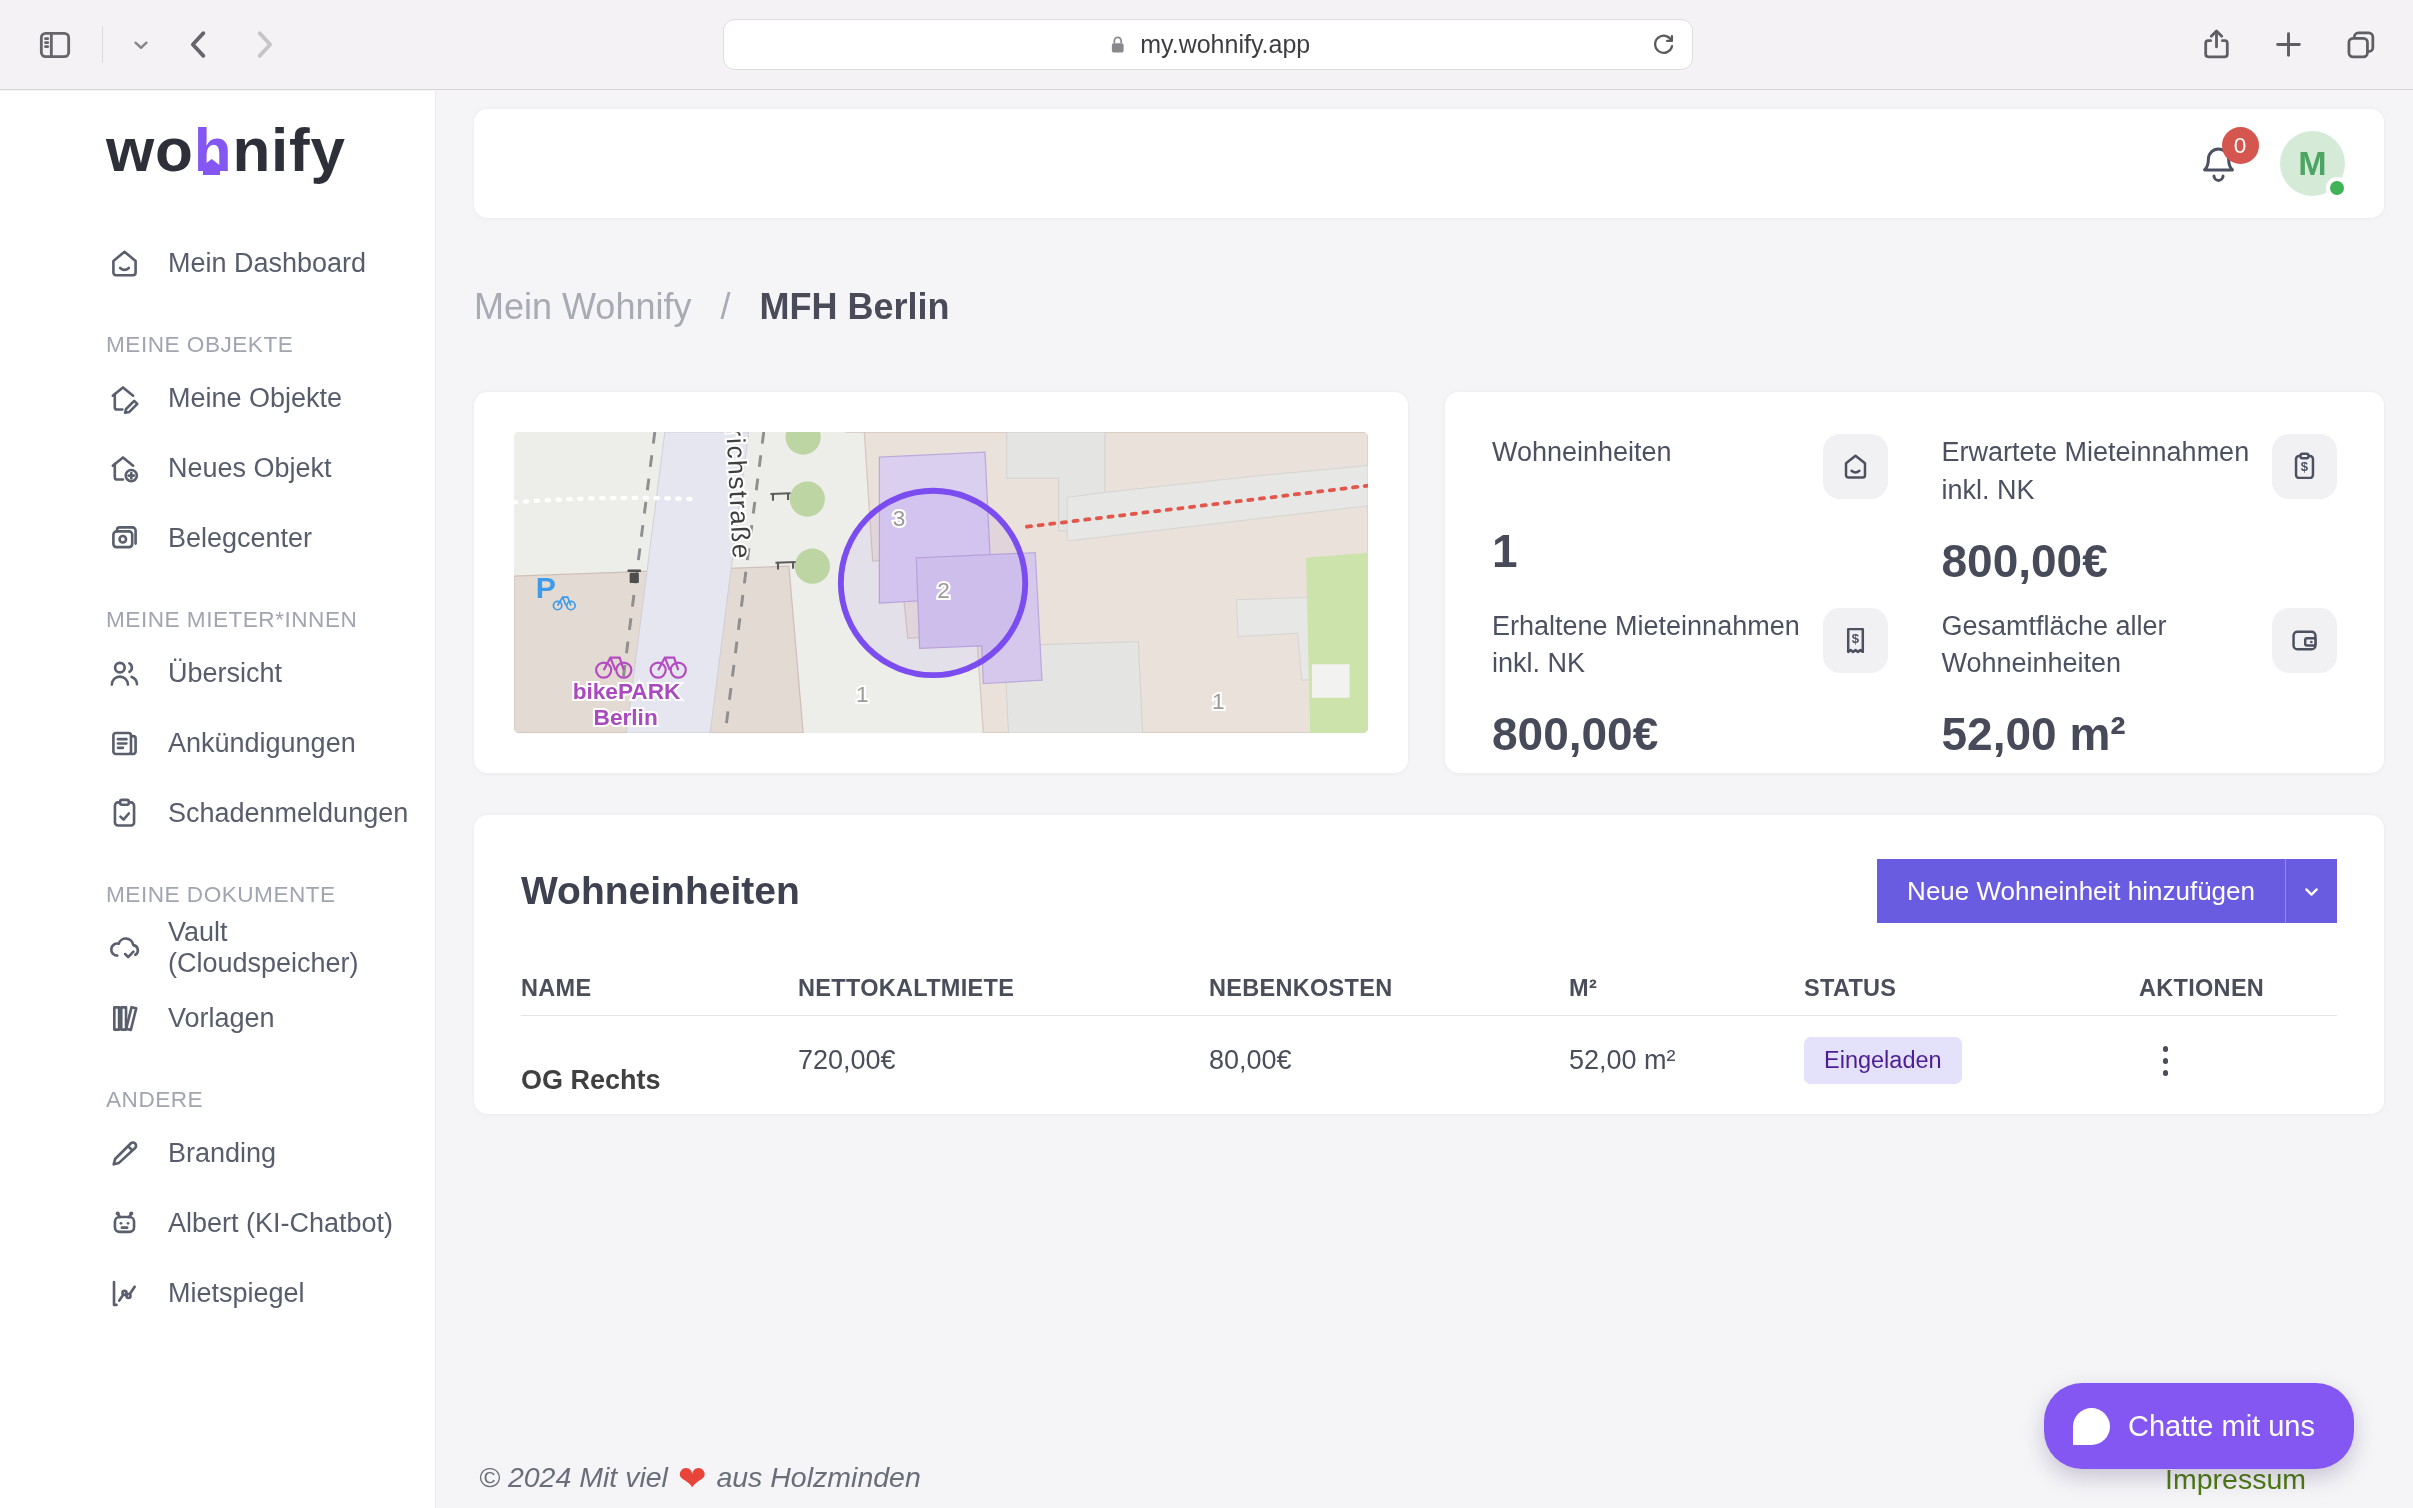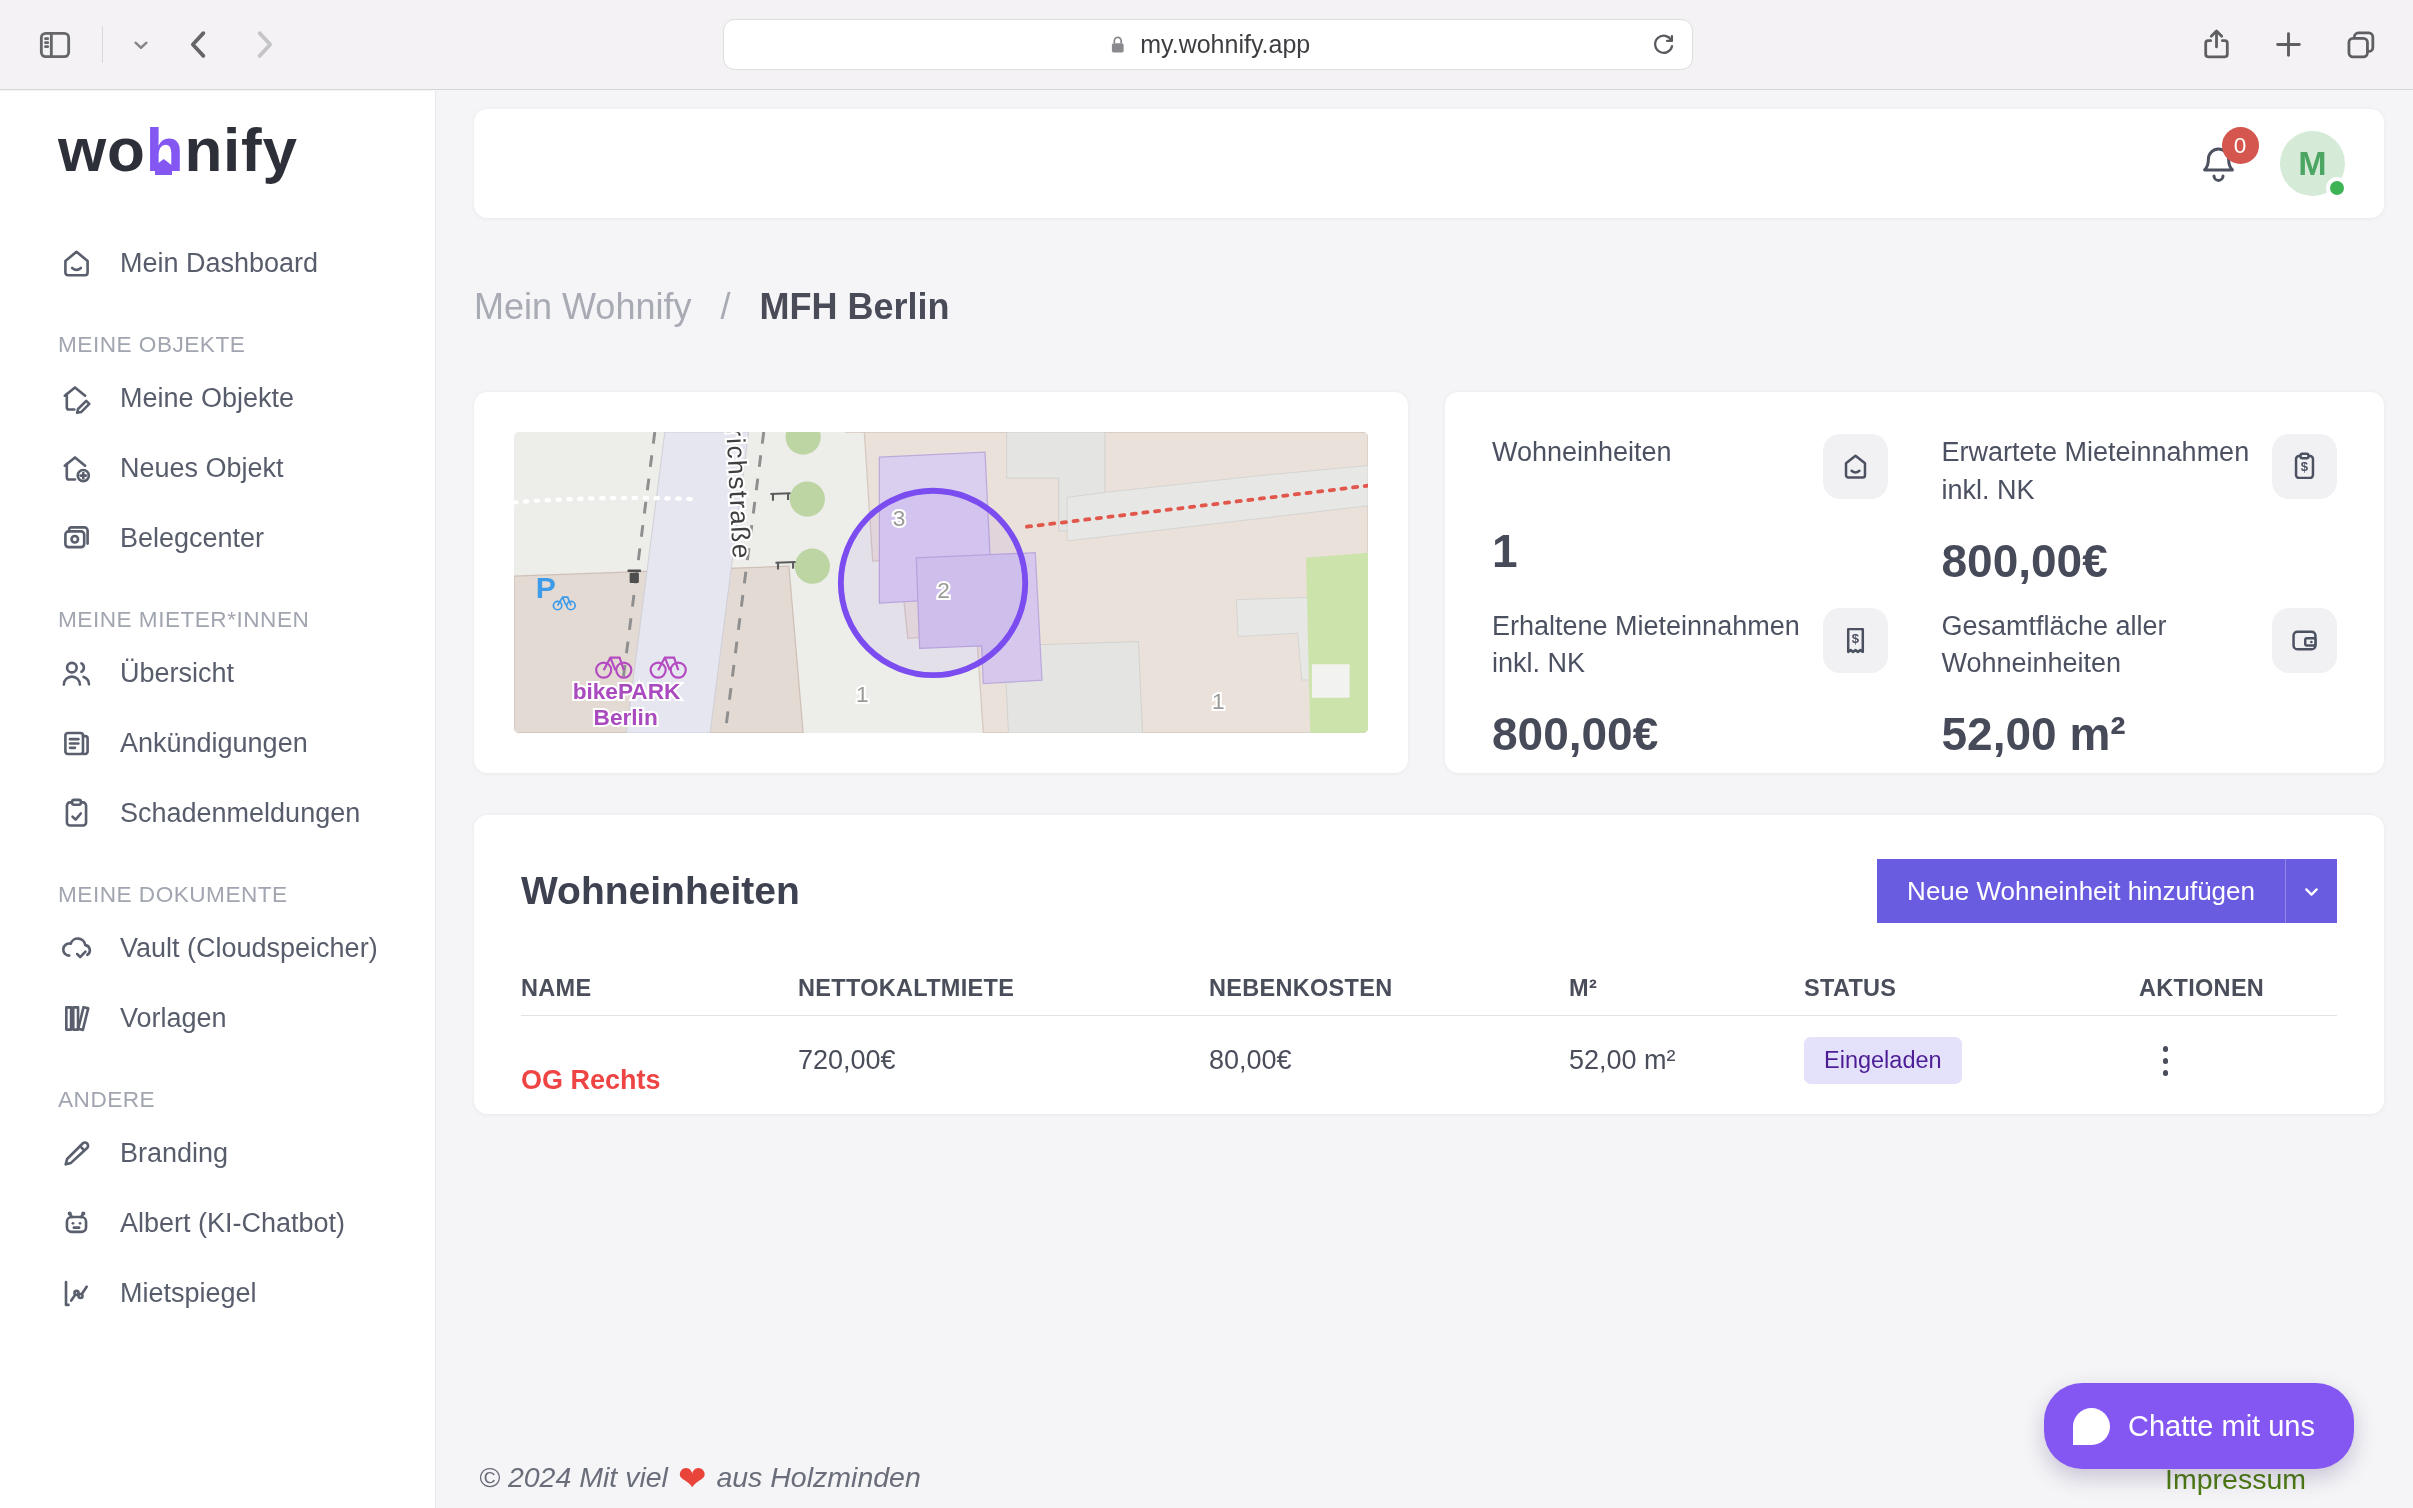--- a/index.html
+++ b/index.html
@@ -8,21 +8,21 @@
 svg.sic{fill:none;stroke:currentColor;stroke-width:1.7;stroke-linecap:round;stroke-linejoin:round;display:block;}
 
 .chrome{position:absolute;top:0;left:0;width:2413px;height:90px;background:#F4F2F4;border-bottom:0.8px solid #D7D5D7;z-index:30;}
 .chrome-left{position:absolute;left:35px;top:0;height:89px;display:flex;align-items:center;gap:27px;color:#65656A;}
 .vdiv{width:0.8px;height:37px;background:#DAD8DA;}
 .dis{color:#C5C4C7;}
 .urlbar{position:absolute;left:723px;top:19px;width:970px;height:51px;background:#FFFFFF;border:0.8px solid #DEDCDE;border-radius:11.7px;display:flex;align-items:center;justify-content:center;gap:11px;color:#3E3E42;font-size:25px;}
 .reloadwrap{position:absolute;right:15px;top:11px;color:#59595E;}
 .chrome-right{position:absolute;right:34px;top:0;height:89px;display:flex;align-items:center;gap:35px;color:#5E5E63;}
 
-.sidebar{position:absolute;top:91px;left:0;width:436px;height:1418px;background:#FFFFFF;border-right:0.8px solid #E9E8EB;padding:25px 20px 0 58px;}
+.sidebar{position:absolute;top:91px;left:0;width:436px;height:1418px;background:#FFFFFF;border-right:0.8px solid #E9E8EB;padding:25px 20px 0 106px;}
 .logo{font-size:62px;font-weight:600;color:#2E3039;letter-spacing:0.8px;line-height:1.1;}
 .logo-h{color:#8457F3;position:relative;display:inline-block;}
 .logo-house{position:absolute;left:9.2px;bottom:9.2px;width:17.6px;height:16px;background:#8457F3;
   clip-path:polygon(50% 0,100% 42%,100% 100%,0 100%,0 42%);}
 .nav{margin-top:44px;}
 .nav-item{display:flex;align-items:center;gap:25px;height:70px;color:#585D6C;font-size:27px;cursor:default;}
 .nav-ic{width:37px;height:37px;flex:none;color:#5A5F6E;}
 .section-h{margin:34px 0 5px;font-size:22.6px;color:#A1A5B0;letter-spacing:0.5px;}
 
 .main{position:absolute;top:91px;left:437px;right:0;bottom:0;background:#F5F5F7;padding:18.4px 29px 0 37px;}
@@ -48,21 +48,21 @@
 .units-card{margin-top:42px;padding:44px 47px 8.4px;}
 .units-head{display:flex;align-items:center;}
 .units-title{font-size:39px;font-weight:700;color:#3E4250;flex:1;}
 .add-btn{height:64px;background:#695CE1;border-radius:0;color:#fff;display:flex;align-items:stretch;font-size:26px;cursor:pointer;overflow:hidden;}
 .add-btn-main{padding:0 30px;display:flex;align-items:center;}
 .add-btn-chev{width:52px;display:flex;align-items:center;justify-content:center;border-left:0.8px solid rgba(255,255,255,.28);}
 .table{margin-top:39px;}
 .t-head,.t-row{display:grid;grid-template-columns:277px 411px 360px 235px 335px 1fr;align-items:center;}
 .t-head{height:54px;border-bottom:0.8px solid #E3E3E7;font-size:23.5px;font-weight:600;color:#4A4E5A;letter-spacing:0.3px;}
 .t-row{height:89px;font-size:27px;color:#4A4E5A;}
-.cell-name{color:#ef4444;font-weight:600;cursor:pointer;margin-top:39px;}
+.cell-name{color:#404040;font-weight:600;cursor:pointer;margin-top:39px;}
 .badge{display:inline-block;background:#E4E1FA;color:#4c1d95;font-size:23.5px;padding:10px 20px;border-radius:6.7px;}
 .dots{padding-left:23.5px;display:flex;flex-direction:column;gap:5.9px;width:59px;cursor:pointer;}
 .dots i{width:5.9px;height:5.9px;border-radius:50%;background:#4A4E5A;}
 
 .footer{position:absolute;left:42px;bottom:13.4px;font-size:28.5px;color:#6A6E7B;display:flex;align-items:center;gap:10px;font-style:italic;}
 .heart{color:#E8443A;font-size:34px;line-height:1;}
 .impressum{position:absolute;right:107px;bottom:12px;font-size:28.5px;color:#4d7c0f;z-index:1;cursor:pointer;}
 .chat-btn{position:absolute;right:59px;bottom:39px;height:86px;border-radius:38px;background:#8457F3;color:#fff;
   display:flex;align-items:center;gap:18.4px;padding:0 39px 0 28.5px;font-size:29px;font-weight:500;z-index:2;
   box-shadow:0 8.4px 22px rgba(40,20,90,.22);cursor:pointer;}

